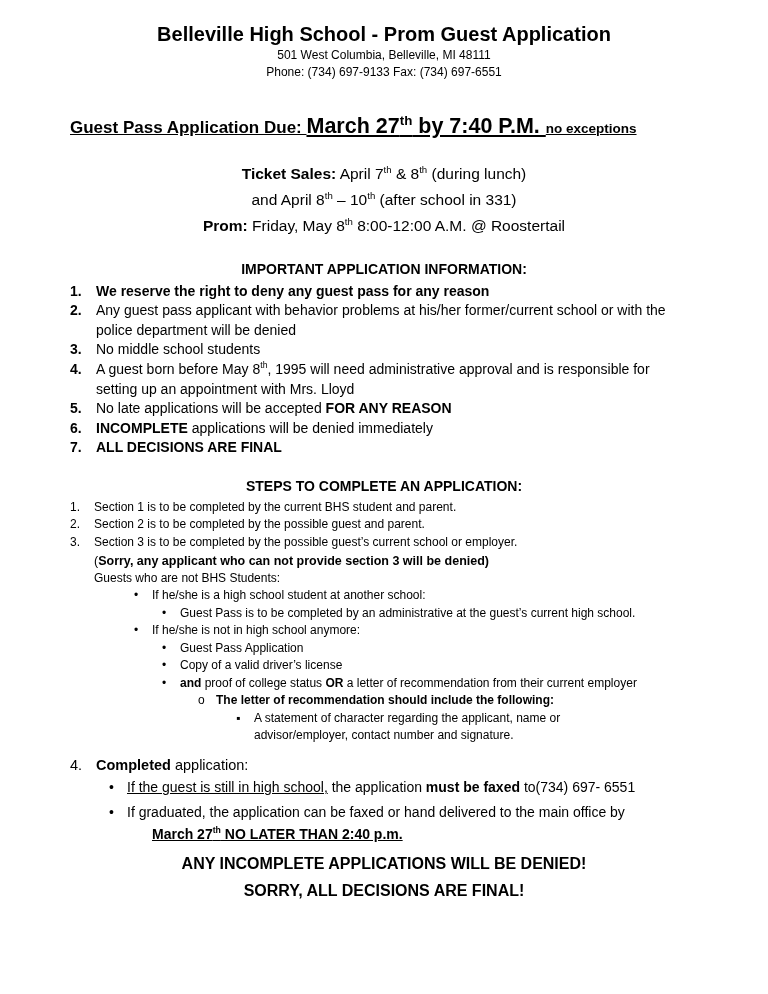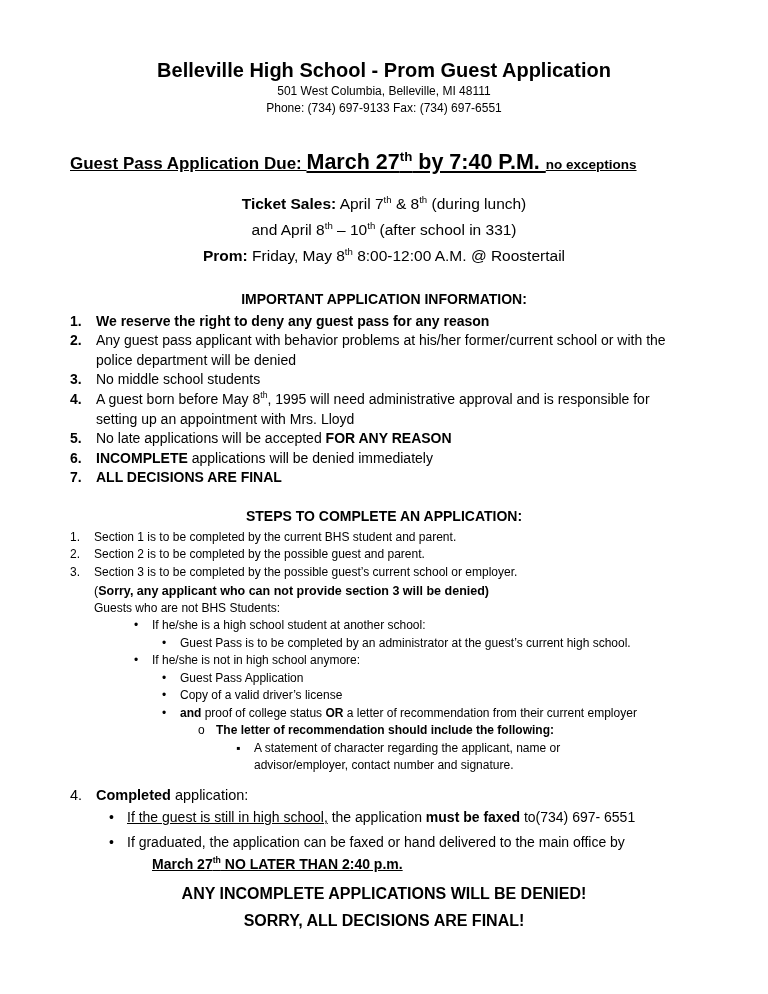--- a/index.html
+++ b/index.html
@@ -6,37 +6,37 @@
   * { margin:0; padding:0; box-sizing:border-box; }
   html,body { background:#ffffff; }
   body {
     font-family:"Liberation Sans","DejaVu Sans",sans-serif;
     color:#000;
   }
   .page {
     width:768px; height:994px;
     margin:0 auto;
     background:#fff;
-    padding:58px 70px 0 70px;
+    padding:22px 70px 0 70px;
     overflow:hidden;
   }
   .b { font-weight:700; }
   .i { }
   .u { text-decoration:underline;text-align:center; }
   .supin { font-size:0.62em; vertical-align:super; line-height:0; }
 
   .title { font-size:20px; font-weight:700; text-align:center; line-height:1.25; }
   .sub   { font-size:12px; text-align:center; line-height:1.4; }
 
   .due { margin-top:32px; font-size:17px; line-height:1.3; white-space:nowrap; }
   .due-med { font-size:17px; }
   .due-big { font-size:21.5px; }
   .due-sm  { font-size:13.5px; }
 
-  .sched-group { margin-top:14px; }
+  .sched-group { margin-top:20px; }
   .sched { font-size:15.5px; text-align:center; line-height:1.68; }
 
   .sec-head { font-size:14px; font-weight:700; text-align:center; }
   .impt-head { margin-top:22px; }
 
   .nlist { margin-top:5px; }
   .nli { display:flex; font-size:14px; line-height:1.4; }
   .nli .num { flex:0 0 26px; }
   .nli .txt { flex:1 1 auto; }
   .maxw { max-width:555px; }
@@ -136,21 +136,21 @@
     </div>
     <div class="sli ind1">
       <span class="txt"><span class="run">Guests who are not BHS Students:</span></span>
     </div>
     <div class="sli ind2">
       <span class="mark">•</span>
       <span class="txt"><span class="run i">If he/she is a high school student at another school</span><span class="run">:</span></span>
     </div>
     <div class="sli ind3 nowrap">
       <span class="mark">•</span>
-      <span class="txt"><span class="run">Guest Pass is to be completed by an administrator at the guest’s current high school.</span></span>
+      <span class="txt"><span class="run">Guest Pass is to be completed by an administrative at the guest’s current high school.</span></span>
     </div>
     <div class="sli ind2">
       <span class="mark">•</span>
       <span class="txt"><span class="run i">If he/she is not in high school anymore</span><span class="run">:</span></span>
     </div>
     <div class="sli ind3">
       <span class="mark">•</span>
       <span class="txt"><span class="run">Guest Pass Application</span></span>
     </div>
     <div class="sli ind3">

